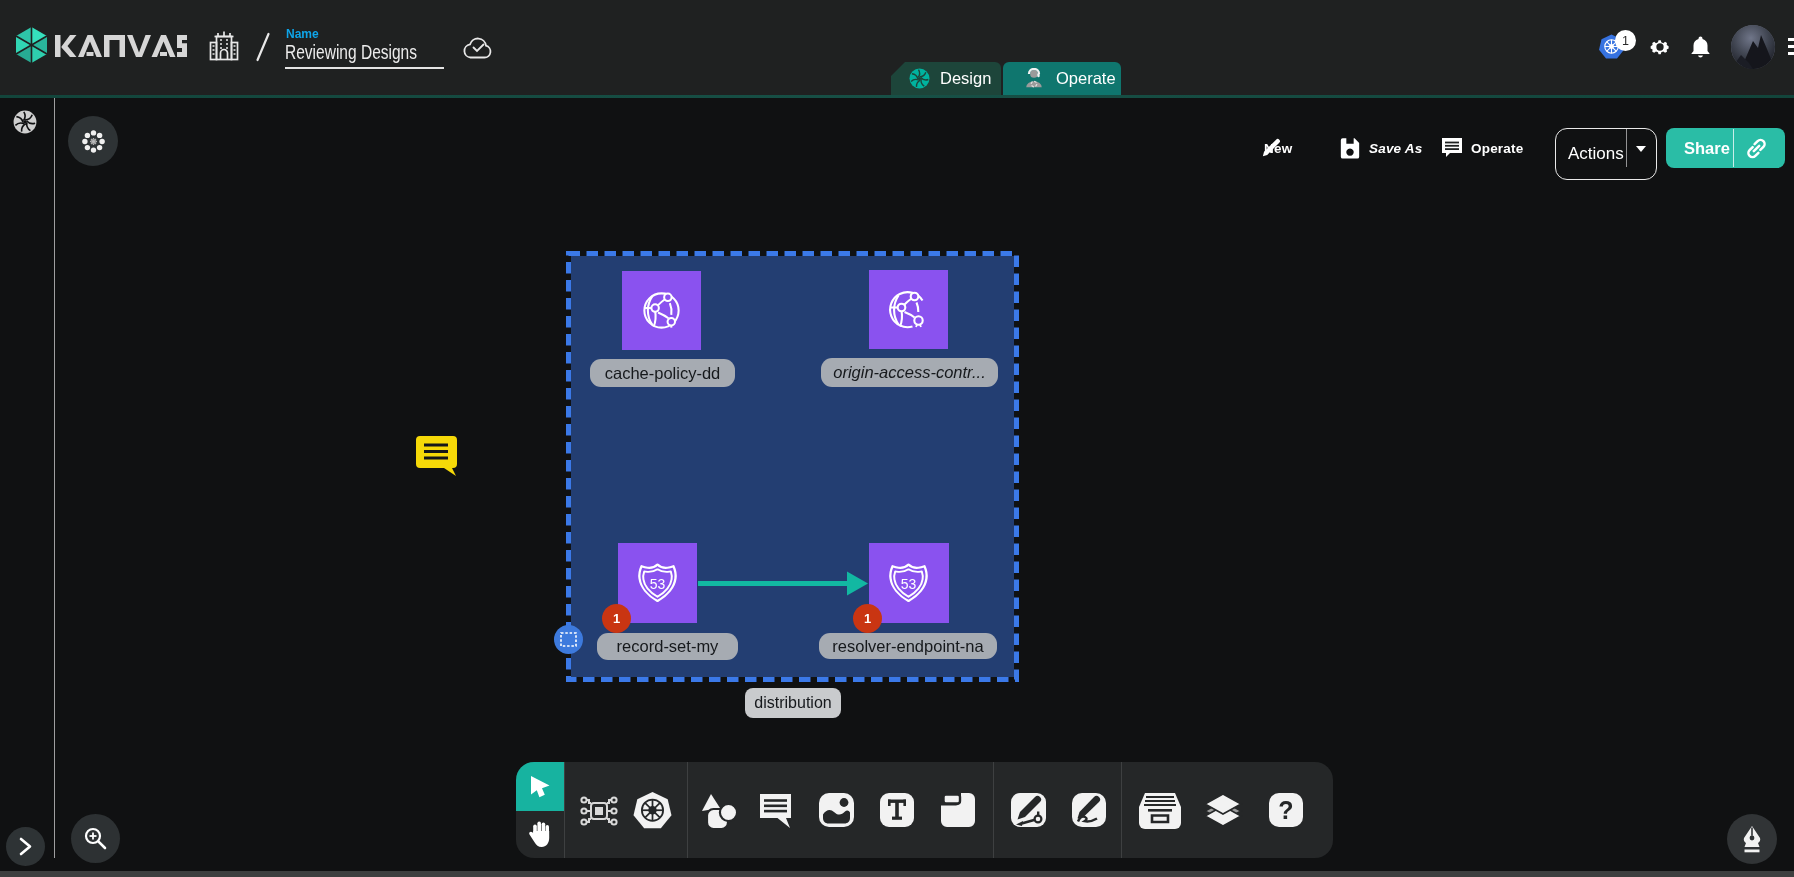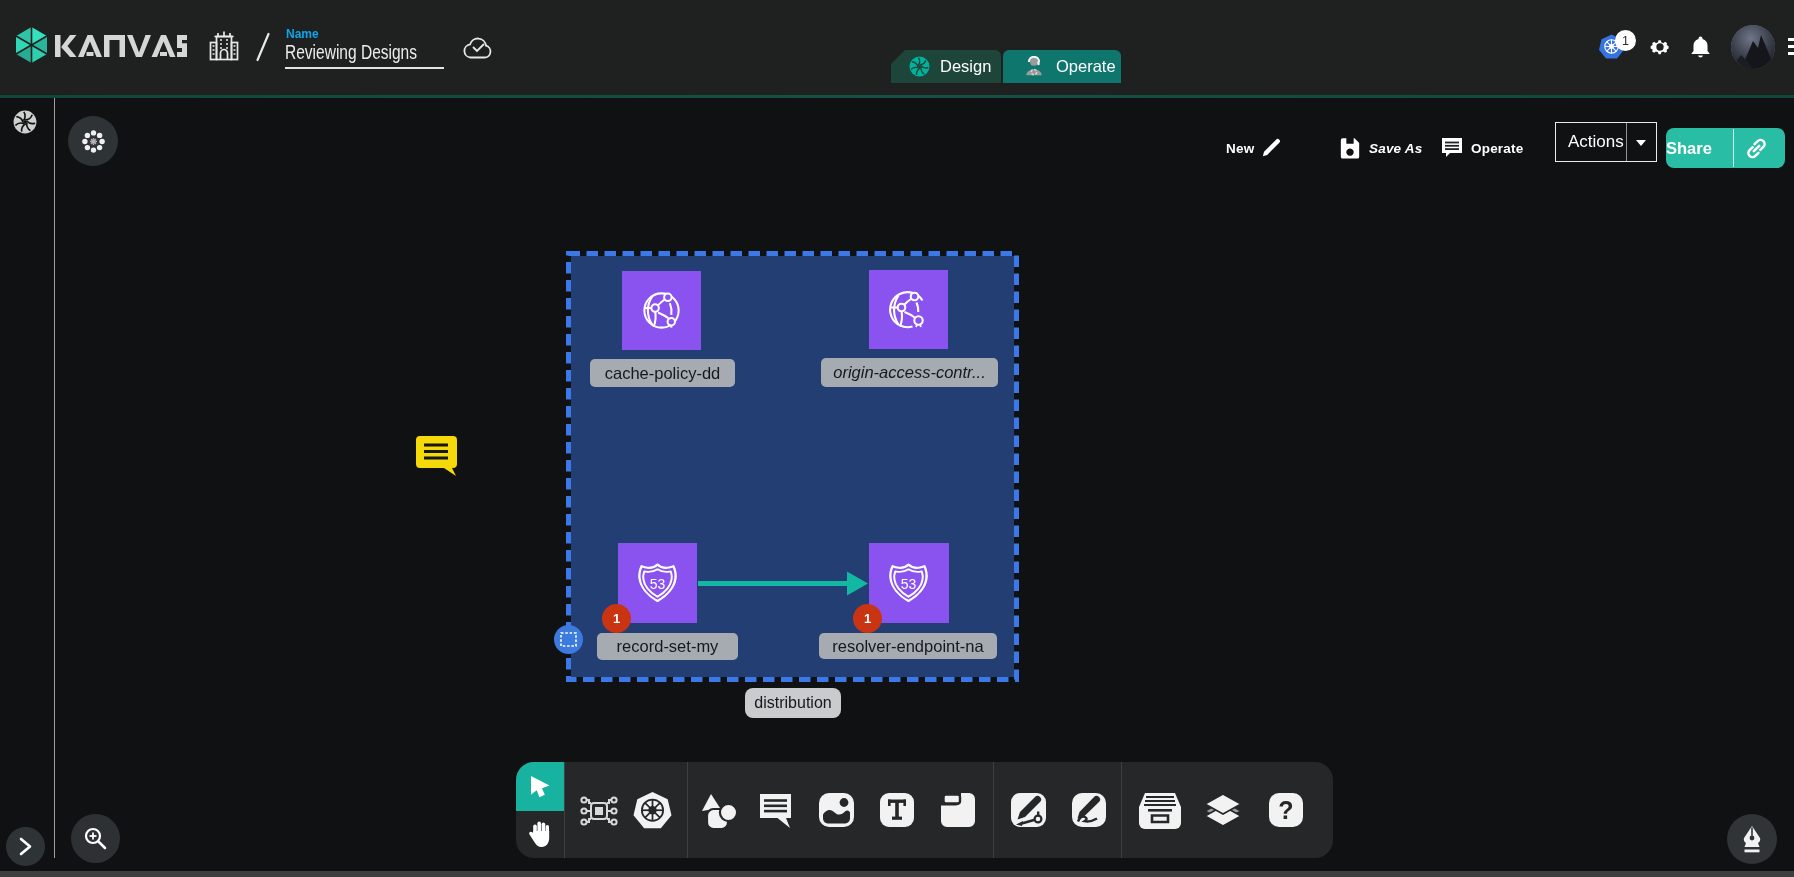--- a/index.html
+++ b/index.html
@@ -9,43 +9,43 @@
   #stage { position:relative; width:1794px; height:877px; }
 
   
   #header { position:absolute; left:0; top:0; width:1794px; height:95px; background:#1f2121; }
   #tealline { position:absolute; left:0; top:95px; width:1794px; height:2.5px;
     background:linear-gradient(90deg,#12453b,#175046 50%,#12453b); }
 
   #nameLabel { position:absolute; left:286px; top:27px; font-size:12px; font-weight:700; color:#0ea5e9; }
   #nameUnderline { position:absolute; left:285px; top:67px; width:159px; height:2px; background:#e4e4e4; }
 
-  .tab { position:absolute; top:50px; height:33px; display:flex; align-items:center; }
+  .tab { position:absolute; top:62px; height:33px; display:flex; align-items:center; }
   #tabDesign { left:891px; width:110px; background:#1d453a;
      border-radius:8px 6px 0 0; clip-path:polygon(14px 0,100% 0,100% 100%,0 100%,0 14px); }
   #tabOperate { left:1003px; width:118px; background:#0f766e; border-radius:6px 6px 0 0; }
   .tab .txt { color:#fff; font-size:16.5px; }
 
   
   #sideline { position:absolute; left:54px; top:98px; width:1px; height:760px; background:rgba(255,255,255,0.6); }
   .circbtn { position:absolute; border-radius:50%; background:#2e3335; }
 
   .ctrl { position:absolute; top:134px; height:28px; display:flex; align-items:center; color:#fff; font-size:13.5px; font-weight:700; letter-spacing:0.2px; }
 
-  #actionsBtn { position:absolute; left:1555px; top:122px; width:102px; height:40px;
-     border:1px solid #e9e9e9; border-radius:0; color:#fff; font-size:17px;
+  #actionsBtn { position:absolute; left:1555px; top:128px; width:102px; height:52px;
+     border:1px solid #e9e9e9; border-radius:12px; color:#fff; font-size:17px;
      display:flex; align-items:center; }
   #shareBtn { position:absolute; left:1666px; top:128px; width:119px; height:40px;
      background:#2abda6; border-radius:8px; display:flex; align-items:center; }
-  #shareBtn .txt { color:#fff; font-size:16.5px; font-weight:700; }
+  #shareBtn .txt { color:#fff; font-size:16.5px; font-weight:700; margin-left:18px; }
 
   
   .node { position:absolute; width:79px; height:79px; background:#8a52ef; }
   .nlabel { position:absolute; background:#a6abb2; color:#16191c; font-size:16.5px;
-     border-radius:5px; display:flex; align-items:center; justify-content:center; }
+     border-radius:11px; display:flex; align-items:center; justify-content:center; }
   .badge { position:absolute; width:29px; height:29px; border-radius:50%; background:#c93512;
      color:#fff; font-size:13px; font-weight:700; display:flex; align-items:center; justify-content:center; }
 
   
   #btoolbar { position:absolute; left:516px; top:762px; width:817px; height:96px;
      background:#252728; border-radius:18px; }
   .bdiv { position:absolute; top:0; width:1px; height:96px; background:#3e4041; }
   #cursorTile { position:absolute; left:0; top:0; width:48px; height:49px; background:#17b3a0;
      border-radius:18px 0 0 0; }
   #bottomstrip { position:absolute; left:0; top:871px; width:1794px; height:6px; background:#3d3f3f; }
@@ -240,21 +240,21 @@
         <circle cx="17.6" cy="5.4" r="2.7"></circle>
       <circle cx="5.4" cy="17.6" r="2.7"></circle>
         <circle cx="17.6" cy="17.6" r="2.7"></circle>
     </g>
     <circle cx="11.5" cy="11.5" r="2.2" fill="none" stroke="#9a9a9a" stroke-width="1.2"></circle>
   </svg>
 
   <svg class="abs" style="left:1260px; top:136px;" width="23" height="23" viewBox="0 0 24 24">
     <path fill="#fff" d="M3 21 l1.2-4.6 L16.8 3.8 a2.3 2.3 0 0 1 3.3 0 a2.3 2.3 0 0 1 0 3.3 L7.5 19.7z"></path>
   </svg>
-  <div class="ctrl" style="left:1226px;">New</div>
+  <div class="ctrl" style="left:1264px;">New</div>
 
   <svg class="abs" style="left:1339px; top:136px;" width="22" height="23" viewBox="0 0 24 24">
     <path fill="#fff" d="M4 2 h13 l5 5 v15 a2 2 0 0 1 -2 2 h-16 a2 2 0 0 1 -2-2 v-18 a2 2 0 0 1 2-2z
       M8 2 v6 h8 v-6z M12 13 a4 4 0 1 0 0.001 0z" fill-rule="evenodd"></path>
   </svg>
   <div class="ctrl" style="left:1369px;font-style:italic;">Save As</div>
 
   <svg class="abs" style="left:1440px; top:136px;" width="24" height="23" viewBox="0 0 24 23">
     <path fill="#fff" d="M2 2 h20 v15 h-12 l-4 4 v-4 h-4z"></path>
     <g stroke="#1f2121" stroke-width="1.8">

